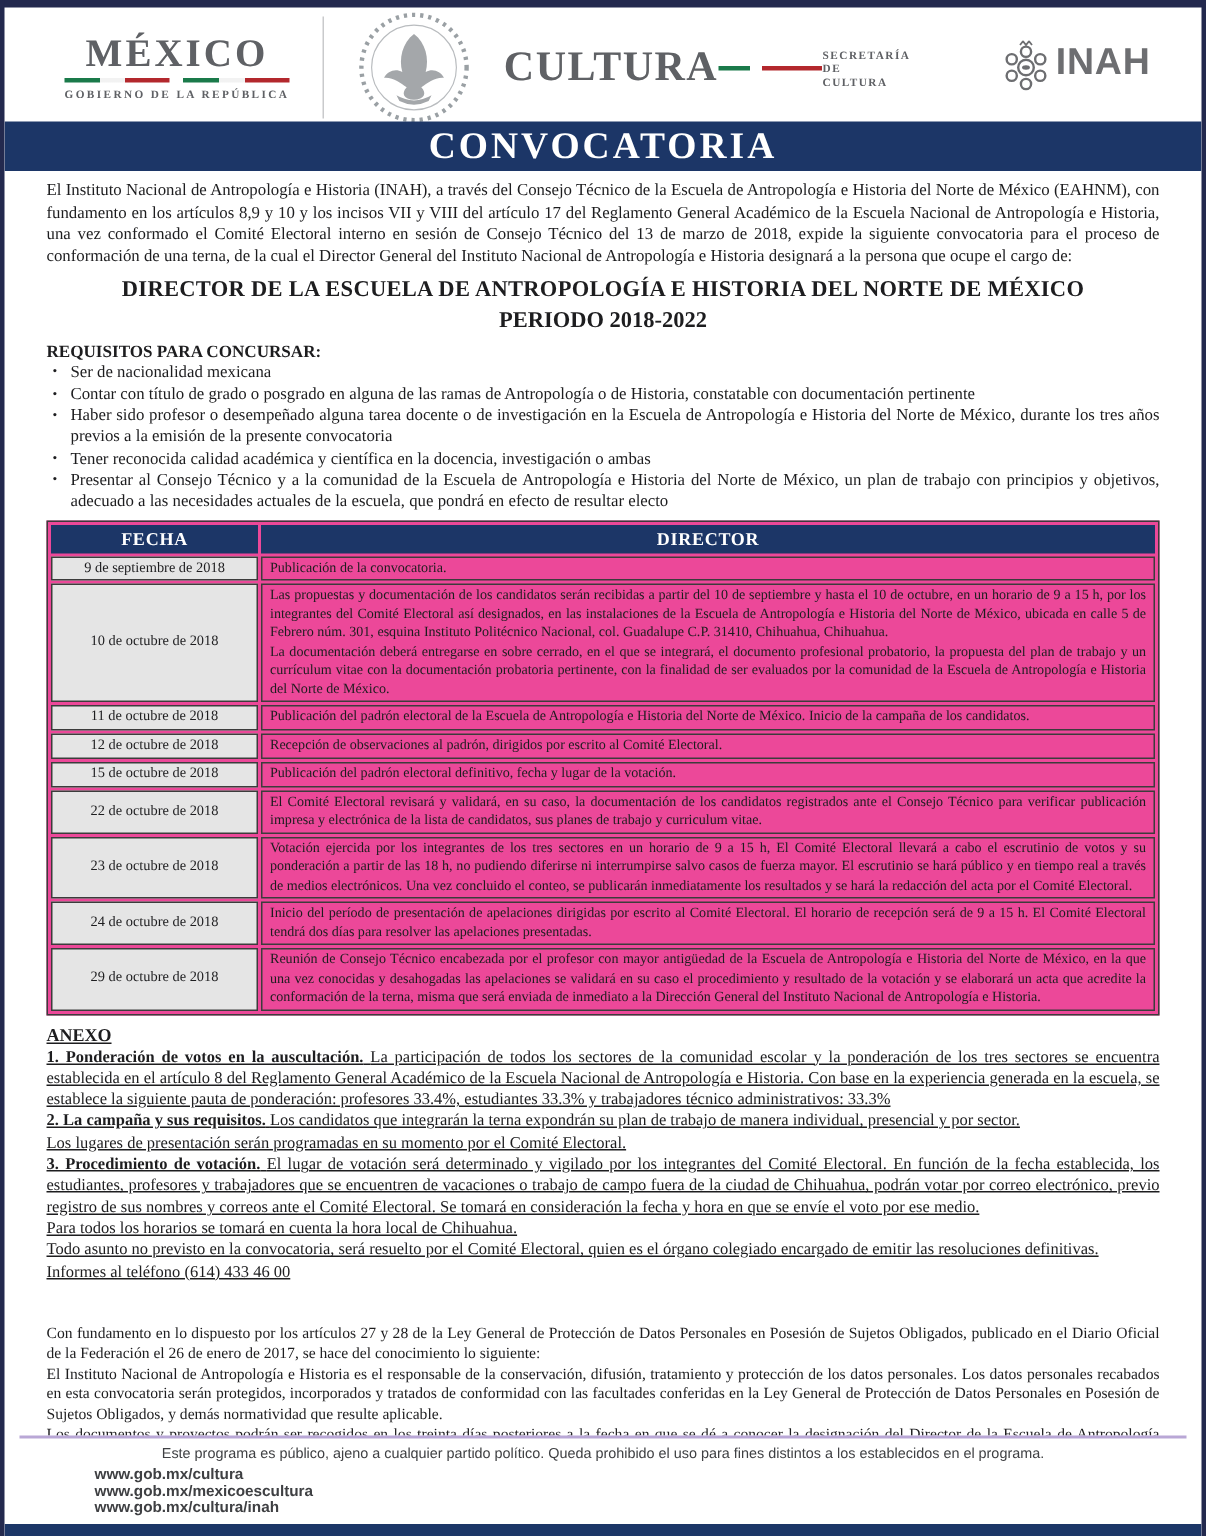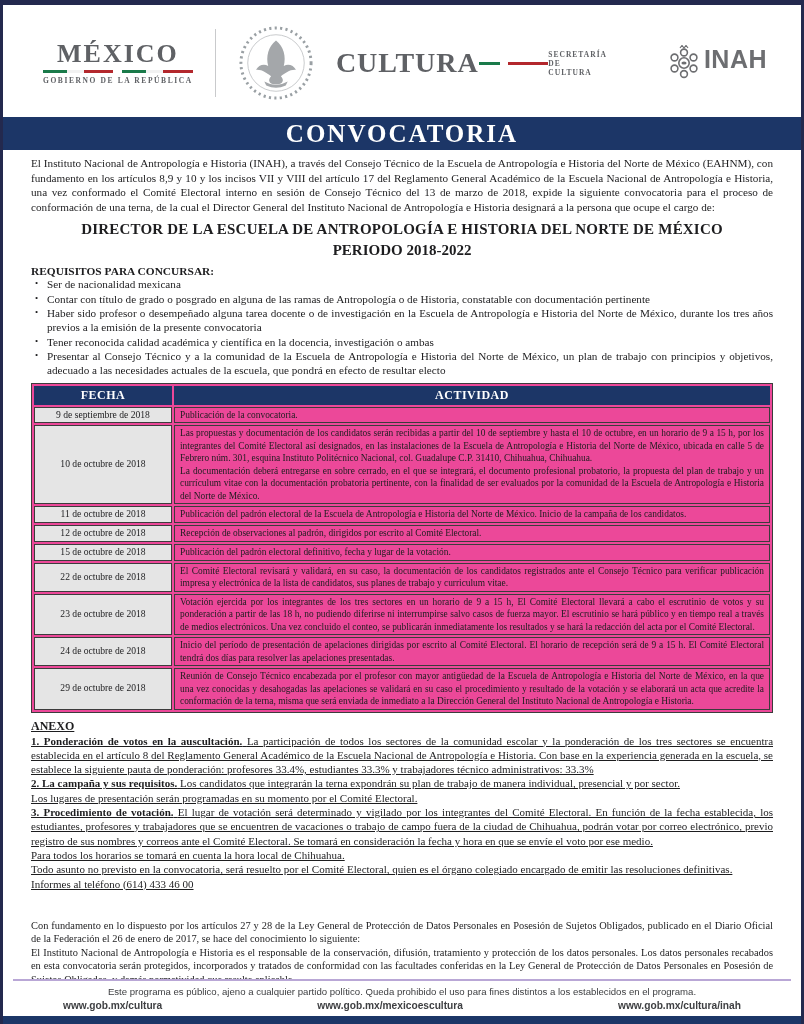--- a/index.html
+++ b/index.html
@@ -12,21 +12,21 @@
   }
   *{margin:0;padding:0;box-sizing:border-box;}
   html,body{background:#fff;}
   body{font-family:"Liberation Serif","DejaVu Serif",serif;color:var(--ink);}
   .page{
     width:804px;height:1024px;overflow:hidden;background:#fff;
     border-top:5px solid #23294e;border-left:3px solid #23294e;border-right:3px solid #23294e;
     display:flex;flex-direction:column;
   }
   
-  .hdr{height:112px;flex:0 0 auto;display:flex;align-items:center;padding:6px 34px 2px 40px;}
+  .hdr{height:76px;flex:0 0 auto;display:flex;align-items:center;padding:6px 34px 2px 40px;}
   .logo-mexico{display:flex;flex-direction:column;align-items:center;}
   .mexico-word{font-size:26px;font-weight:600;letter-spacing:2px;color:var(--gray-logo);line-height:1;}
   .flagbars{display:flex;gap:9px;width:100%;margin:3px 0 3px;}
   .flagbars i{flex:1;height:3px;background:linear-gradient(to right,#1a7a4a 0 34%,#f2f2f2 34% 58%,#b3282d 58% 100%);}
   .gob-sub{font-size:7.5px;font-weight:700;letter-spacing:1.6px;color:var(--gray-logo);}
   .hdr-div{width:1px;height:68px;background:#c9cacc;margin:0 22px;}
   .seal{width:76px;height:76px;flex:0 0 auto;}
   .logo-cultura{display:flex;align-items:center;margin-left:22px;justify-content:flex-end;}
   .cultura-word{font-size:28px;font-weight:600;letter-spacing:1px;color:var(--gray-logo);line-height:1;}
   .cultura-lines{display:flex;width:100%;gap:8px;margin:4px 0 3px;align-items:center;}
@@ -60,21 +60,21 @@
   .anexo{margin-top:6px;text-decoration:underline;}
   .anexo-head{font-size:12px;font-weight:700;}
   .anexo p{font-size:11px;line-height:1.3;text-align:justify;}
   .anexo p b{font-weight:700;}
   .privacy{margin-top:28px;}
   .privacy p{font-size:10.4px;line-height:1.3;text-align:justify;}
   
   .foot{flex:0 0 auto;margin-top:auto;}
   .foot-rule{border-top:2px solid var(--purple);margin:0 10px;}
   .foot-disclaimer{font-family:"Liberation Sans","DejaVu Sans",sans-serif;font-size:9.6px;color:#3f4043;text-align:center;margin-top:5px;}
-  .foot-links{display:flex;justify-content:space-between;padding:3px 60px 5px 60px;}
+  .foot-links{display:flex;justify-content:space-between;padding:3px 60px 5px 60px;flex-direction:column;}
   .foot-links span{font-family:"Liberation Sans","DejaVu Sans",sans-serif;font-size:10.2px;font-weight:700;color:#3f4043;}
   .foot-bar{height:8px;background:var(--navy);}
 </style>
 </head>
 <body>
 
 <div class="page">
 
   <div class="hdr">
     <div class="logo-mexico">
@@ -135,21 +135,21 @@
         <li>Contar con título de grado o posgrado en alguna de las ramas de Antropología o de Historia, constatable con documentación pertinente</li>
         <li>Haber sido profesor o desempeñado alguna tarea docente o de investigación en la Escuela de Antropología e Historia del Norte de México, durante los tres años previos a la emisión de la presente convocatoria</li>
         <li>Tener reconocida calidad académica y científica en la docencia, investigación o ambas</li>
         <li>Presentar al Consejo Técnico y a la comunidad de la Escuela de Antropología e Historia del Norte de México, un plan de trabajo con principios y objetivos, adecuado a las necesidades actuales de la escuela, que pondrá en efecto de resultar electo</li>
       </ul>
 
     <table class="sched">
       <thead>
         <tr>
           <th>FECHA</th>
-          <th>ACTIVIDAD</th>
+          <th>DIRECTOR</th>
         </tr>
       </thead>
       <tbody>
 
           <tr>
             <td class="fecha">9 de septiembre de 2018</td>
             <td class="act">Publicación de la convocatoria.</td>
           </tr>
 
           <tr>

